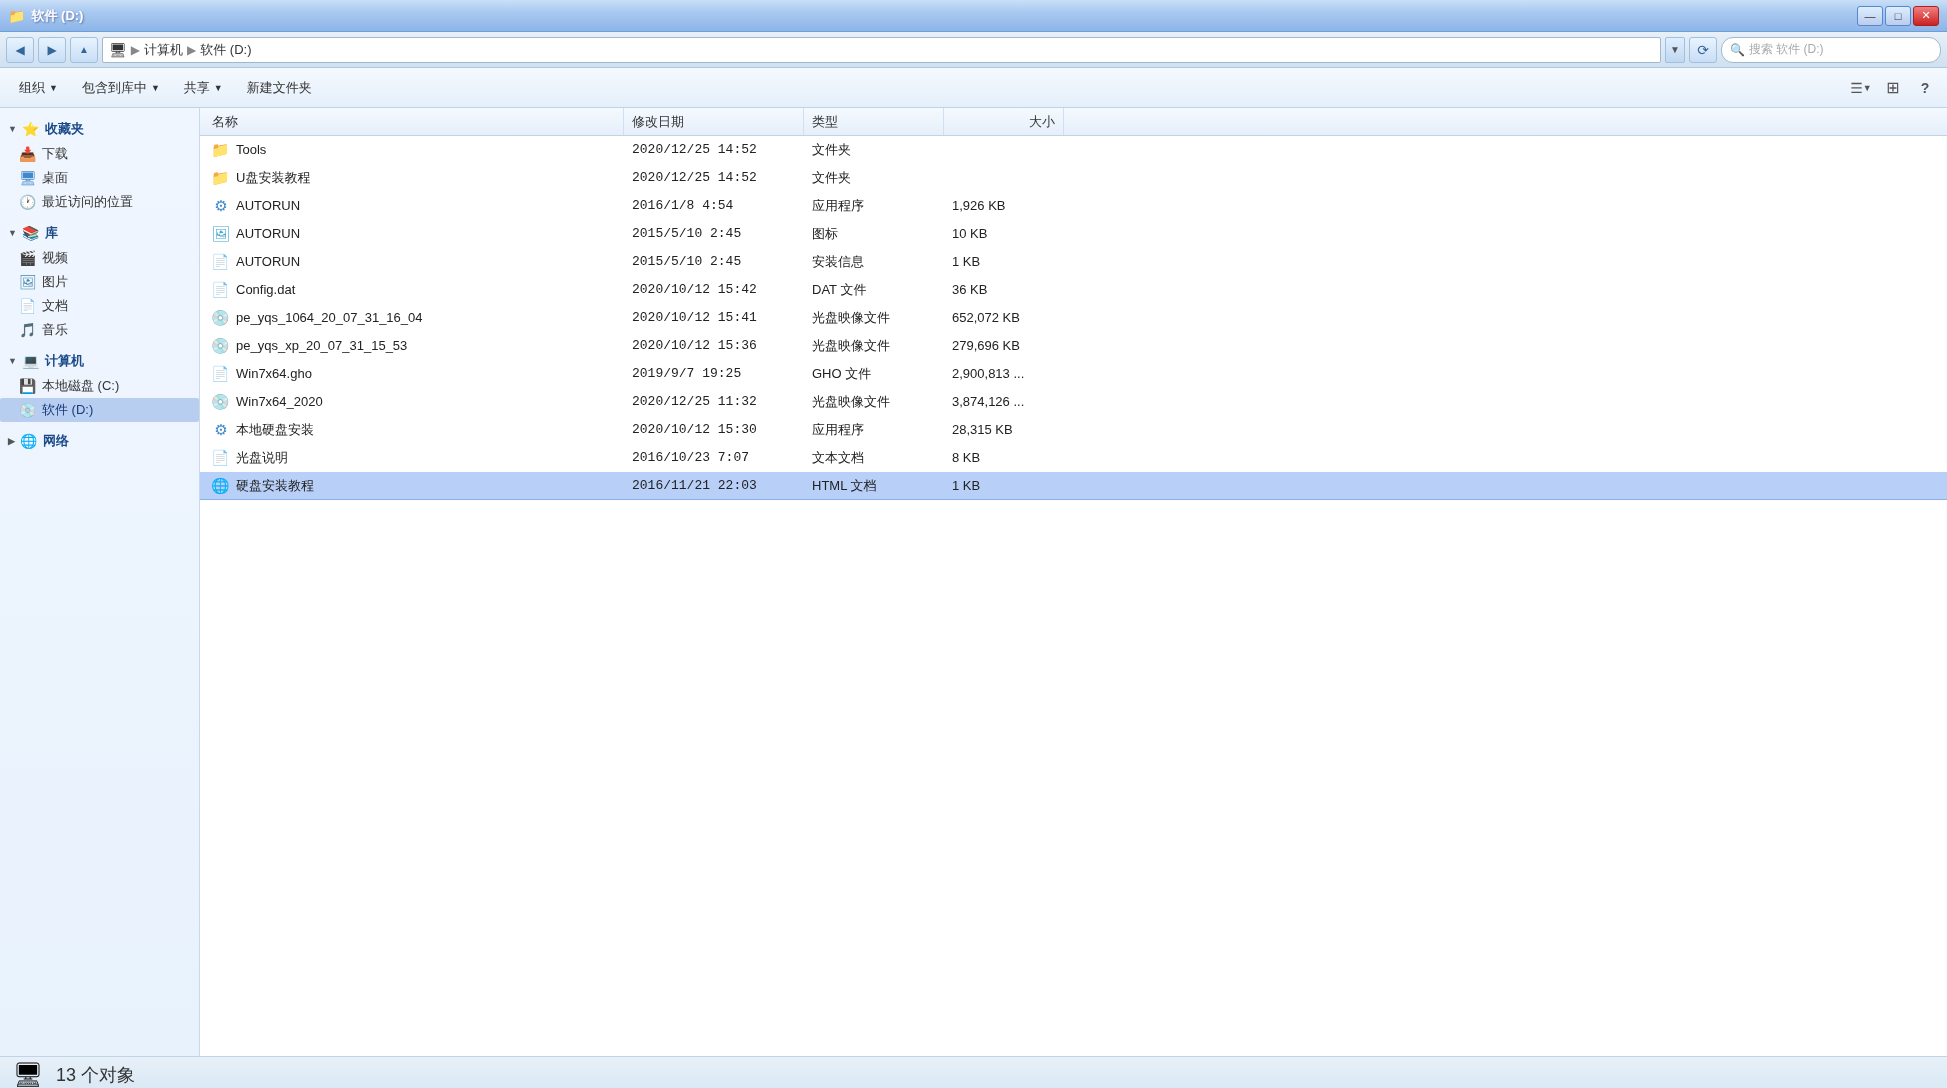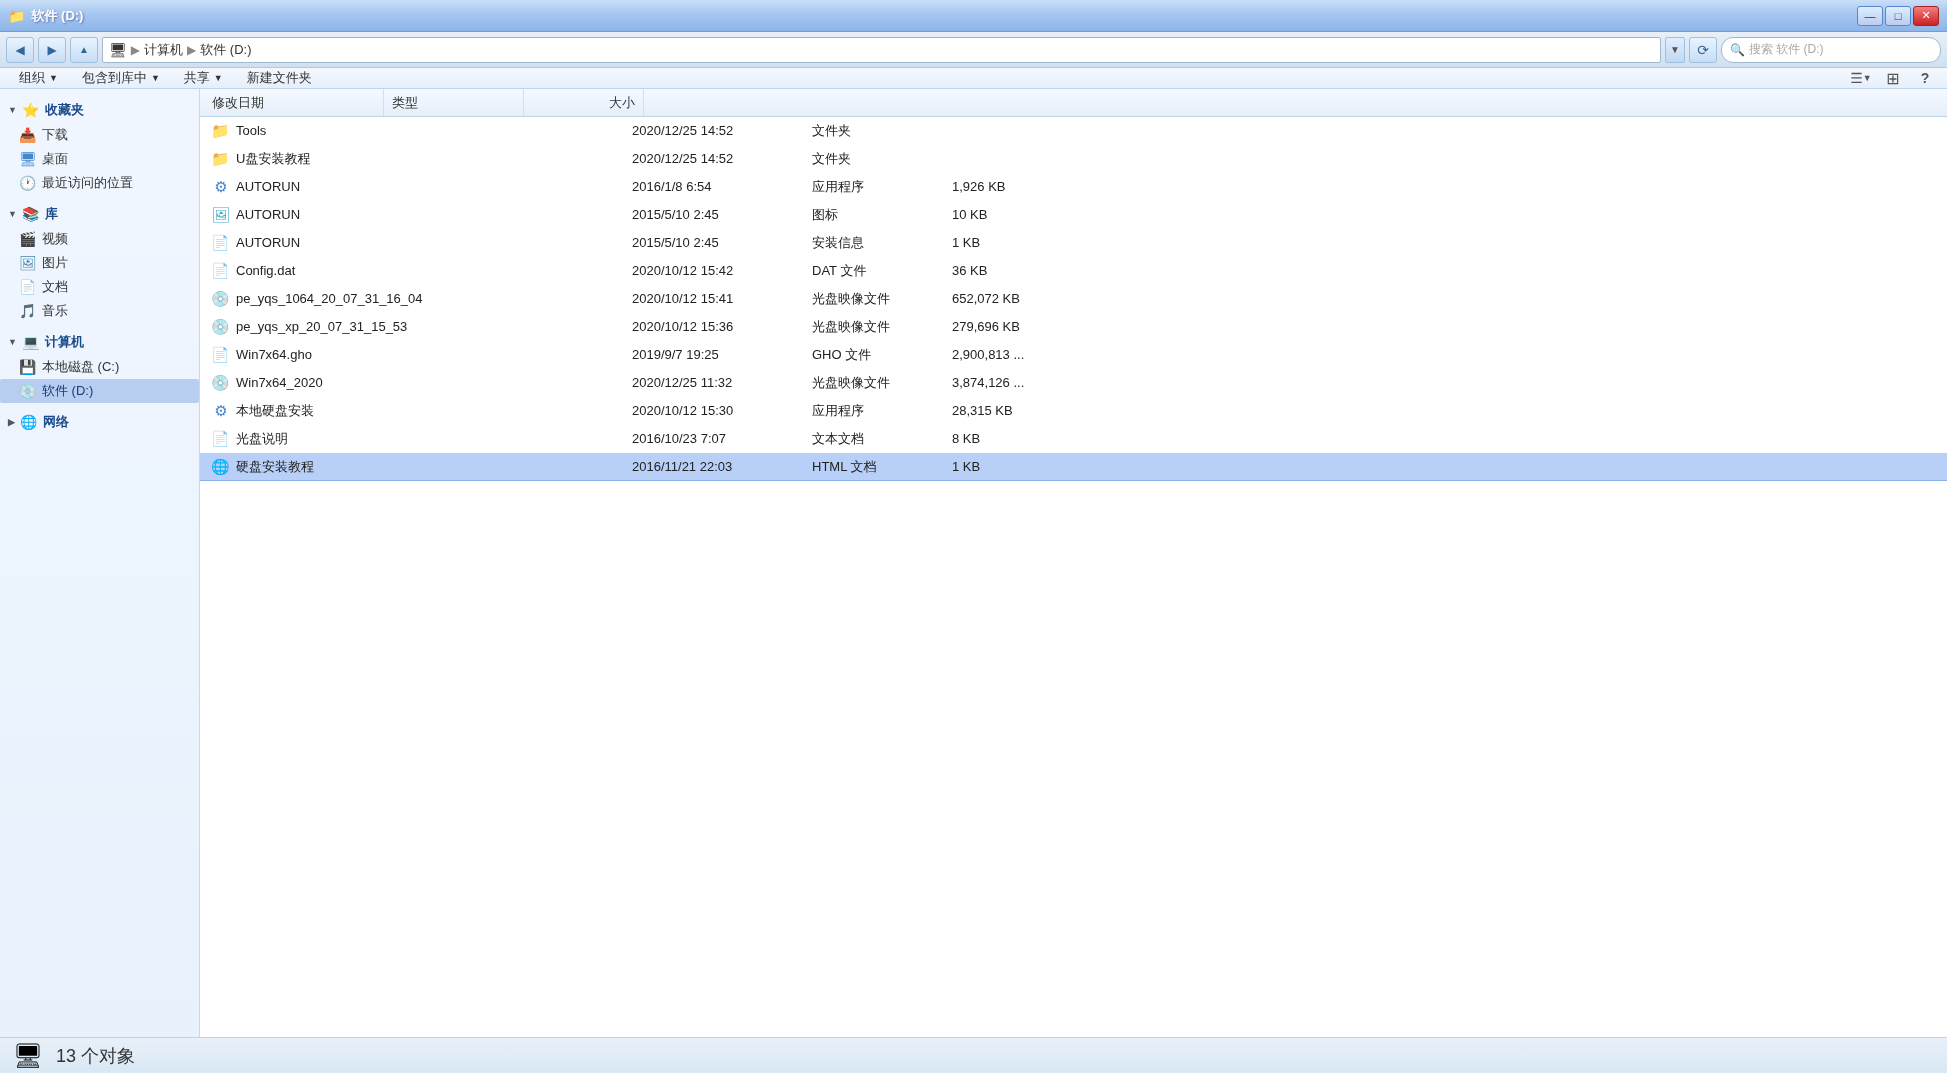--- a/index.html
+++ b/index.html
@@ -133,21 +133,21 @@
       align-items: center;
       padding: 0 8px;
       gap: 4px;
       color: #aaa;
       font-size: 12px;
     }
 
     
     .toolbar {
       background: linear-gradient(to bottom, #f5f9ff, #e5effa);
-      height: 21px;
+      height: 40px;
       display: flex;
       align-items: center;
       padding: 0 8px;
       border-bottom: 1px solid #c0d4e8;
       gap: 2px;
     }
     .toolbar-btn {
       height: 28px;
       padding: 0 10px;
       background: transparent;
@@ -298,21 +298,21 @@
       white-space: nowrap;
       overflow: hidden;
       text-overflow: ellipsis;
     }
     .file-cell.name {
       width: 420px;
       display: flex;
       align-items: center;
       gap: 6px;
     }
-    .file-cell.date { width: 180px; }
+    .file-cell.date { width: 180px; font-family: Liberation Mono, monospace; }
     .file-cell.type { width: 140px; }
     .file-cell.size { width: 120px; }
     .file-icon {
       width: 18px;
       height: 18px;
       display: flex;
       align-items: center;
       justify-content: center;
       font-size: 15px;
       flex-shrink: 0;
@@ -469,20 +469,23 @@
         <span class="arrow">▶</span>
         <span class="sidebar-icon">🌐</span>
         <span>网络</span>
       </div>
     </div>
   </div>
 
   <div class="content-area">
 
     <div class="column-headers">
+      <div class="col-header col-name">
+        <span>名称</span>
+      </div>
       <div class="col-header col-date">
         <span>修改日期</span>
       </div>
       <div class="col-header col-type">
         <span>类型</span>
       </div>
       <div class="col-header col-size">
         <span>大小</span>
       </div>
     </div>
@@ -504,21 +507,21 @@
       </div>
       <div class="file-cell date">2020/12/25 14:52</div>
       <div class="file-cell type">文件夹</div>
       <div class="file-cell size"></div>
     </div>
         <div class="file-row">
       <div class="file-cell name">
         <span class="file-icon" style="color:#4488cc">⚙</span>
         <span>AUTORUN</span>
       </div>
-      <div class="file-cell date">2016/1/8 6:54</div>
+      <div class="file-cell date">2016/1/8 4:54</div>
       <div class="file-cell type">应用程序</div>
       <div class="file-cell size">1,926 KB</div>
     </div>
         <div class="file-row">
       <div class="file-cell name">
         <span class="file-icon" style="color:#44aacc">🖼</span>
         <span>AUTORUN</span>
       </div>
       <div class="file-cell date">2015/5/10 2:45</div>
       <div class="file-cell type">图标</div>

